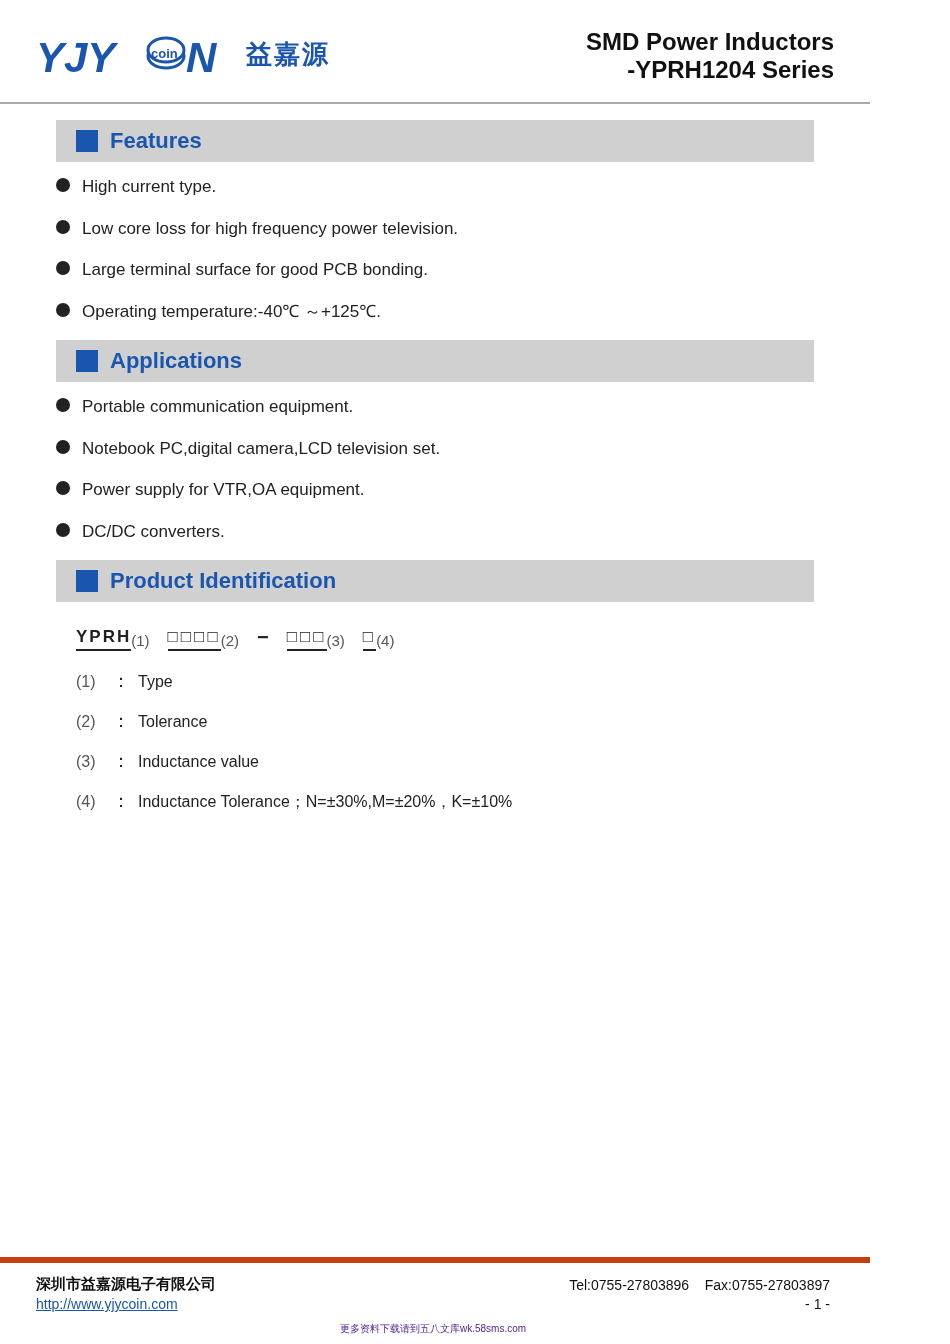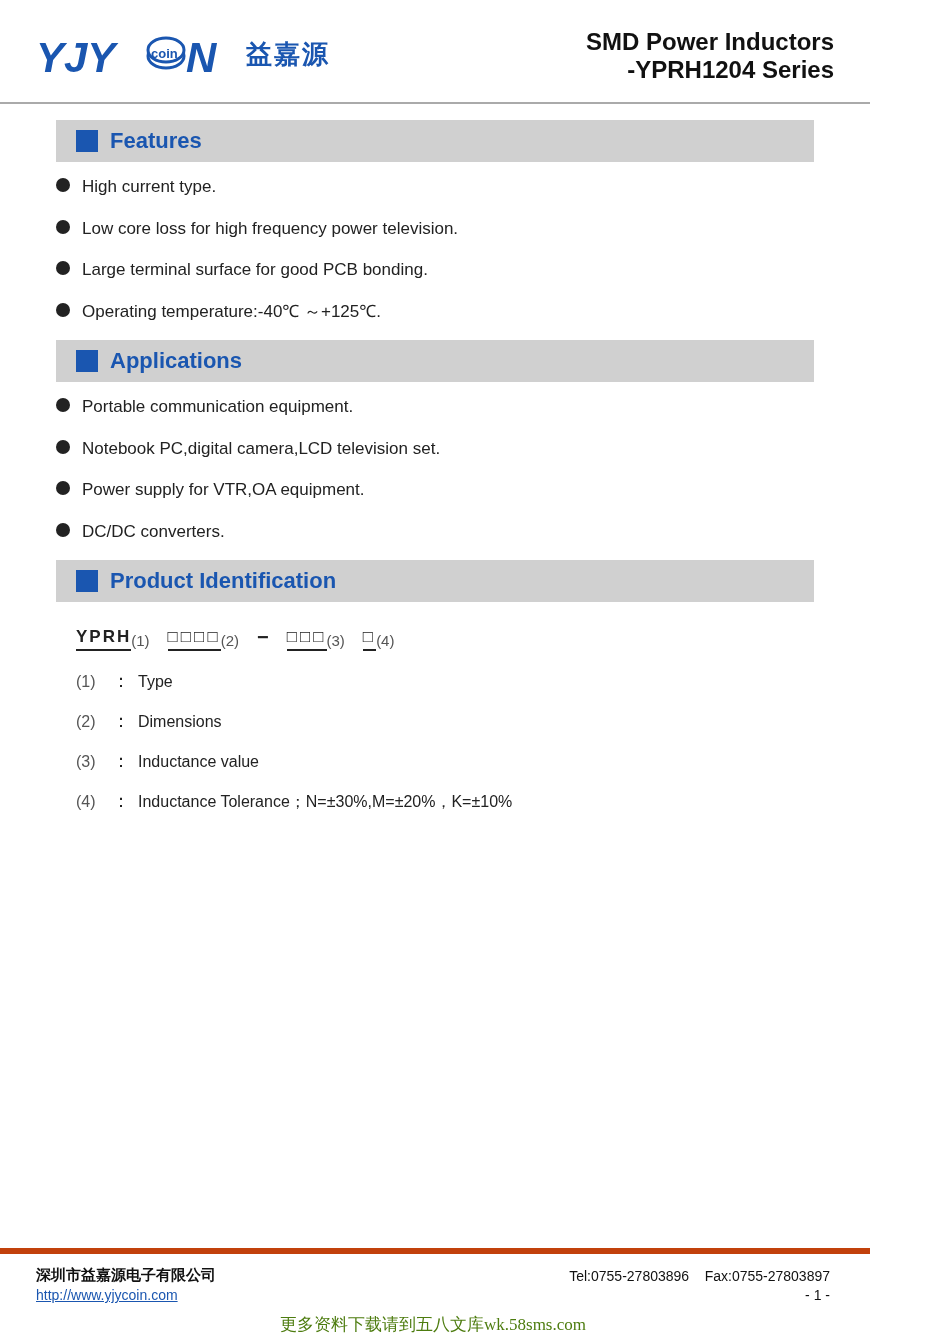--- a/index.html
+++ b/index.html
@@ -233,24 +233,23 @@
       text-decoration: underline;
     }
 
     .footer-page {
       font-size: 14px;
       color: #111;
     }
 
     .footer-watermark {
       text-align: center;
-      font-size: 17px;
-      color: #4d7c0f;
+      font-size: 10px;
+      color: #4c1d95;
       margin-top: 8px;
-      font-family: Liberation Serif, serif;
     }
   </style>
 </head>
 <body>
 
 <div class="page-wrapper">
 
   <div class="header">
     <div class="logo-area">
 
@@ -360,21 +359,21 @@
 
       <div class="product-id-details">
         <div class="detail-row">
           <span class="detail-num">(1)</span>
           <span class="detail-sep">：</span>
           <span class="detail-val">Type</span>
         </div>
         <div class="detail-row">
           <span class="detail-num">(2)</span>
           <span class="detail-sep">：</span>
-          <span class="detail-val">Dimensions</span>
+          <span class="detail-val">Tolerance</span>
         </div>
         <div class="detail-row">
           <span class="detail-num">(3)</span>
           <span class="detail-sep">：</span>
           <span class="detail-val">Inductance value</span>
         </div>
         <div class="detail-row">
           <span class="detail-num">(4)</span>
           <span class="detail-sep">：</span>
           <span class="detail-val">Inductance Tolerance；N=±30%,M=±20%，K=±10%</span>

